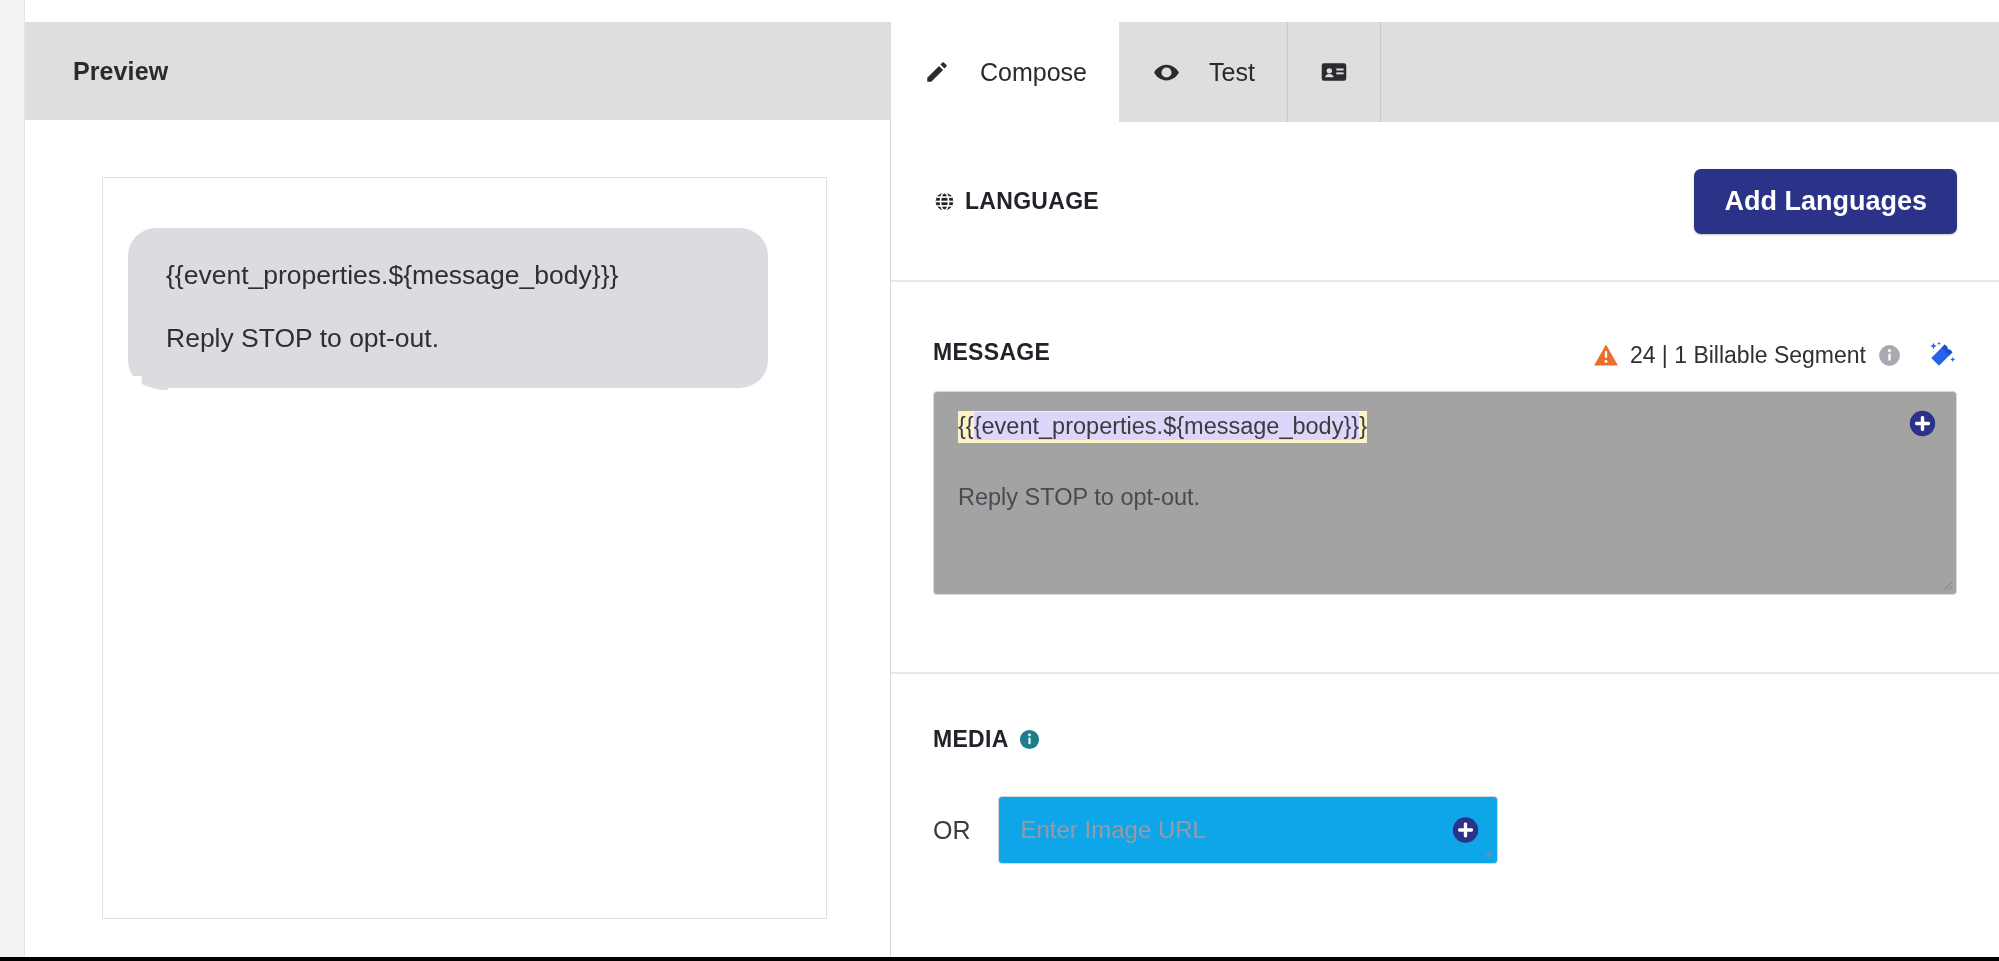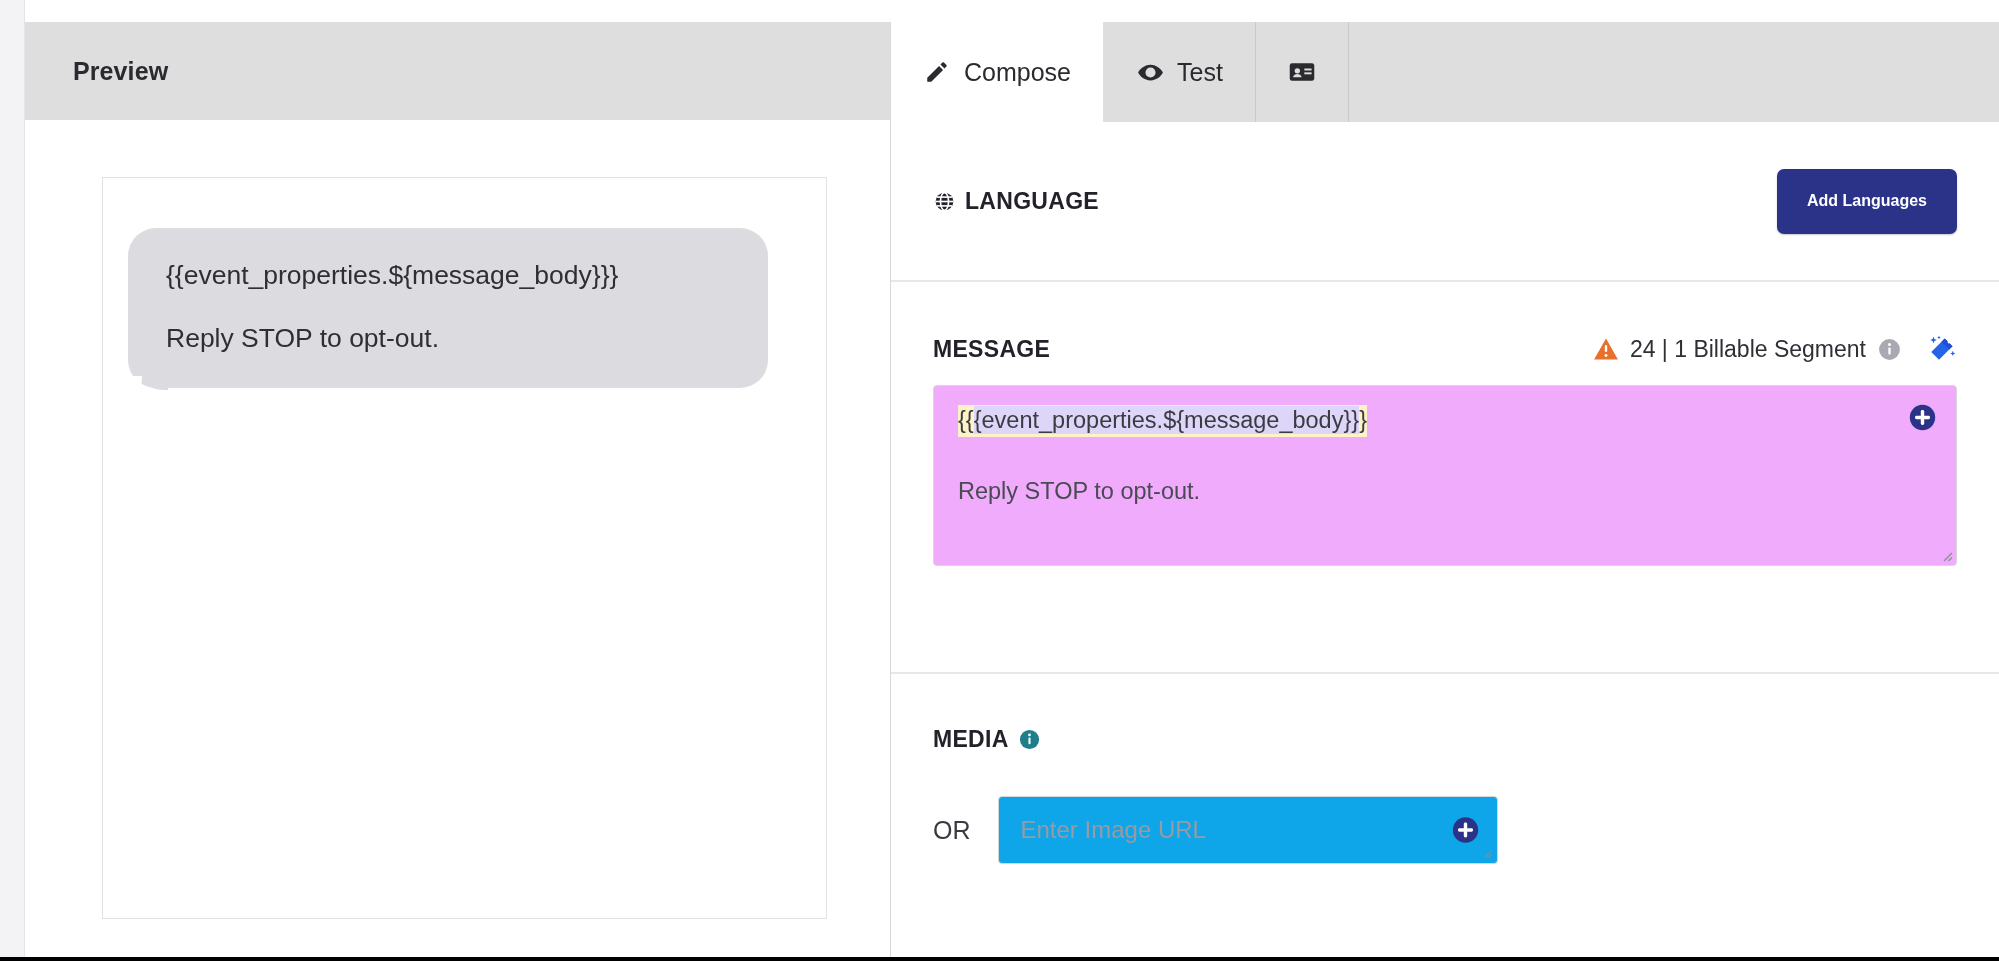--- a/index.html
+++ b/index.html
@@ -158,21 +158,21 @@
   
   .tabbar {
     display: flex;
     height: 100px;
     background: #dededf;
     box-sizing: border-box;
   }
   .tab {
     display: flex;
     align-items: center;
-    gap: 13px;
+    gap: 29px;
     padding: 0 32px;
     font-size: 25px;
     color: #2b2b2f;
     background: #dededf;
     border-right: 1px solid #c9c9cd;
     box-sizing: border-box;
     cursor: pointer;
     height: 100%;
   }
   .tab.active {
@@ -218,50 +218,51 @@
     letter-spacing: .3px;
   }
 
   
   .btn-primary {
     background: #2b3389;
     color: #ffffff;
     border: none;
     border-radius: 7px;
     font-family: "Liberation Sans", sans-serif;
-    font-size: 16px;
+    font-size: 27px;
     font-weight: bold;
     padding: 0 30px;
     height: 65px;
     cursor: pointer;
     display: inline-flex;
     align-items: center;
     justify-content: center;
     gap: 18px;
     box-shadow: 0 1px 2px rgba(0,0,0,.22);
   }
 
   
   .msg-meta {
     display: flex;
     align-items: center;
     gap: 11px;
     font-size: 23px;
     color: #2f2f35;
+    margin-top: 6px;
   }
   .msg-meta .seg-text { white-space: nowrap; }
 
   
   .field-box {
     position: relative;
     margin-top: 21px;
     border: 1px solid #d6d6db;
     border-radius: 4px;
-    background: #f0abfc;
-    height: 181px;
+    background: #a3a3a3;
+    height: 204px;
     box-sizing: border-box;
     padding: 19px 24px;
     overflow: hidden;
   }
   .tpl-token {
     display: inline-block;
     font-size: 23.5px;
     color: #3b3b42;
     background: #fdf3c6;
     line-height: 1.35;

